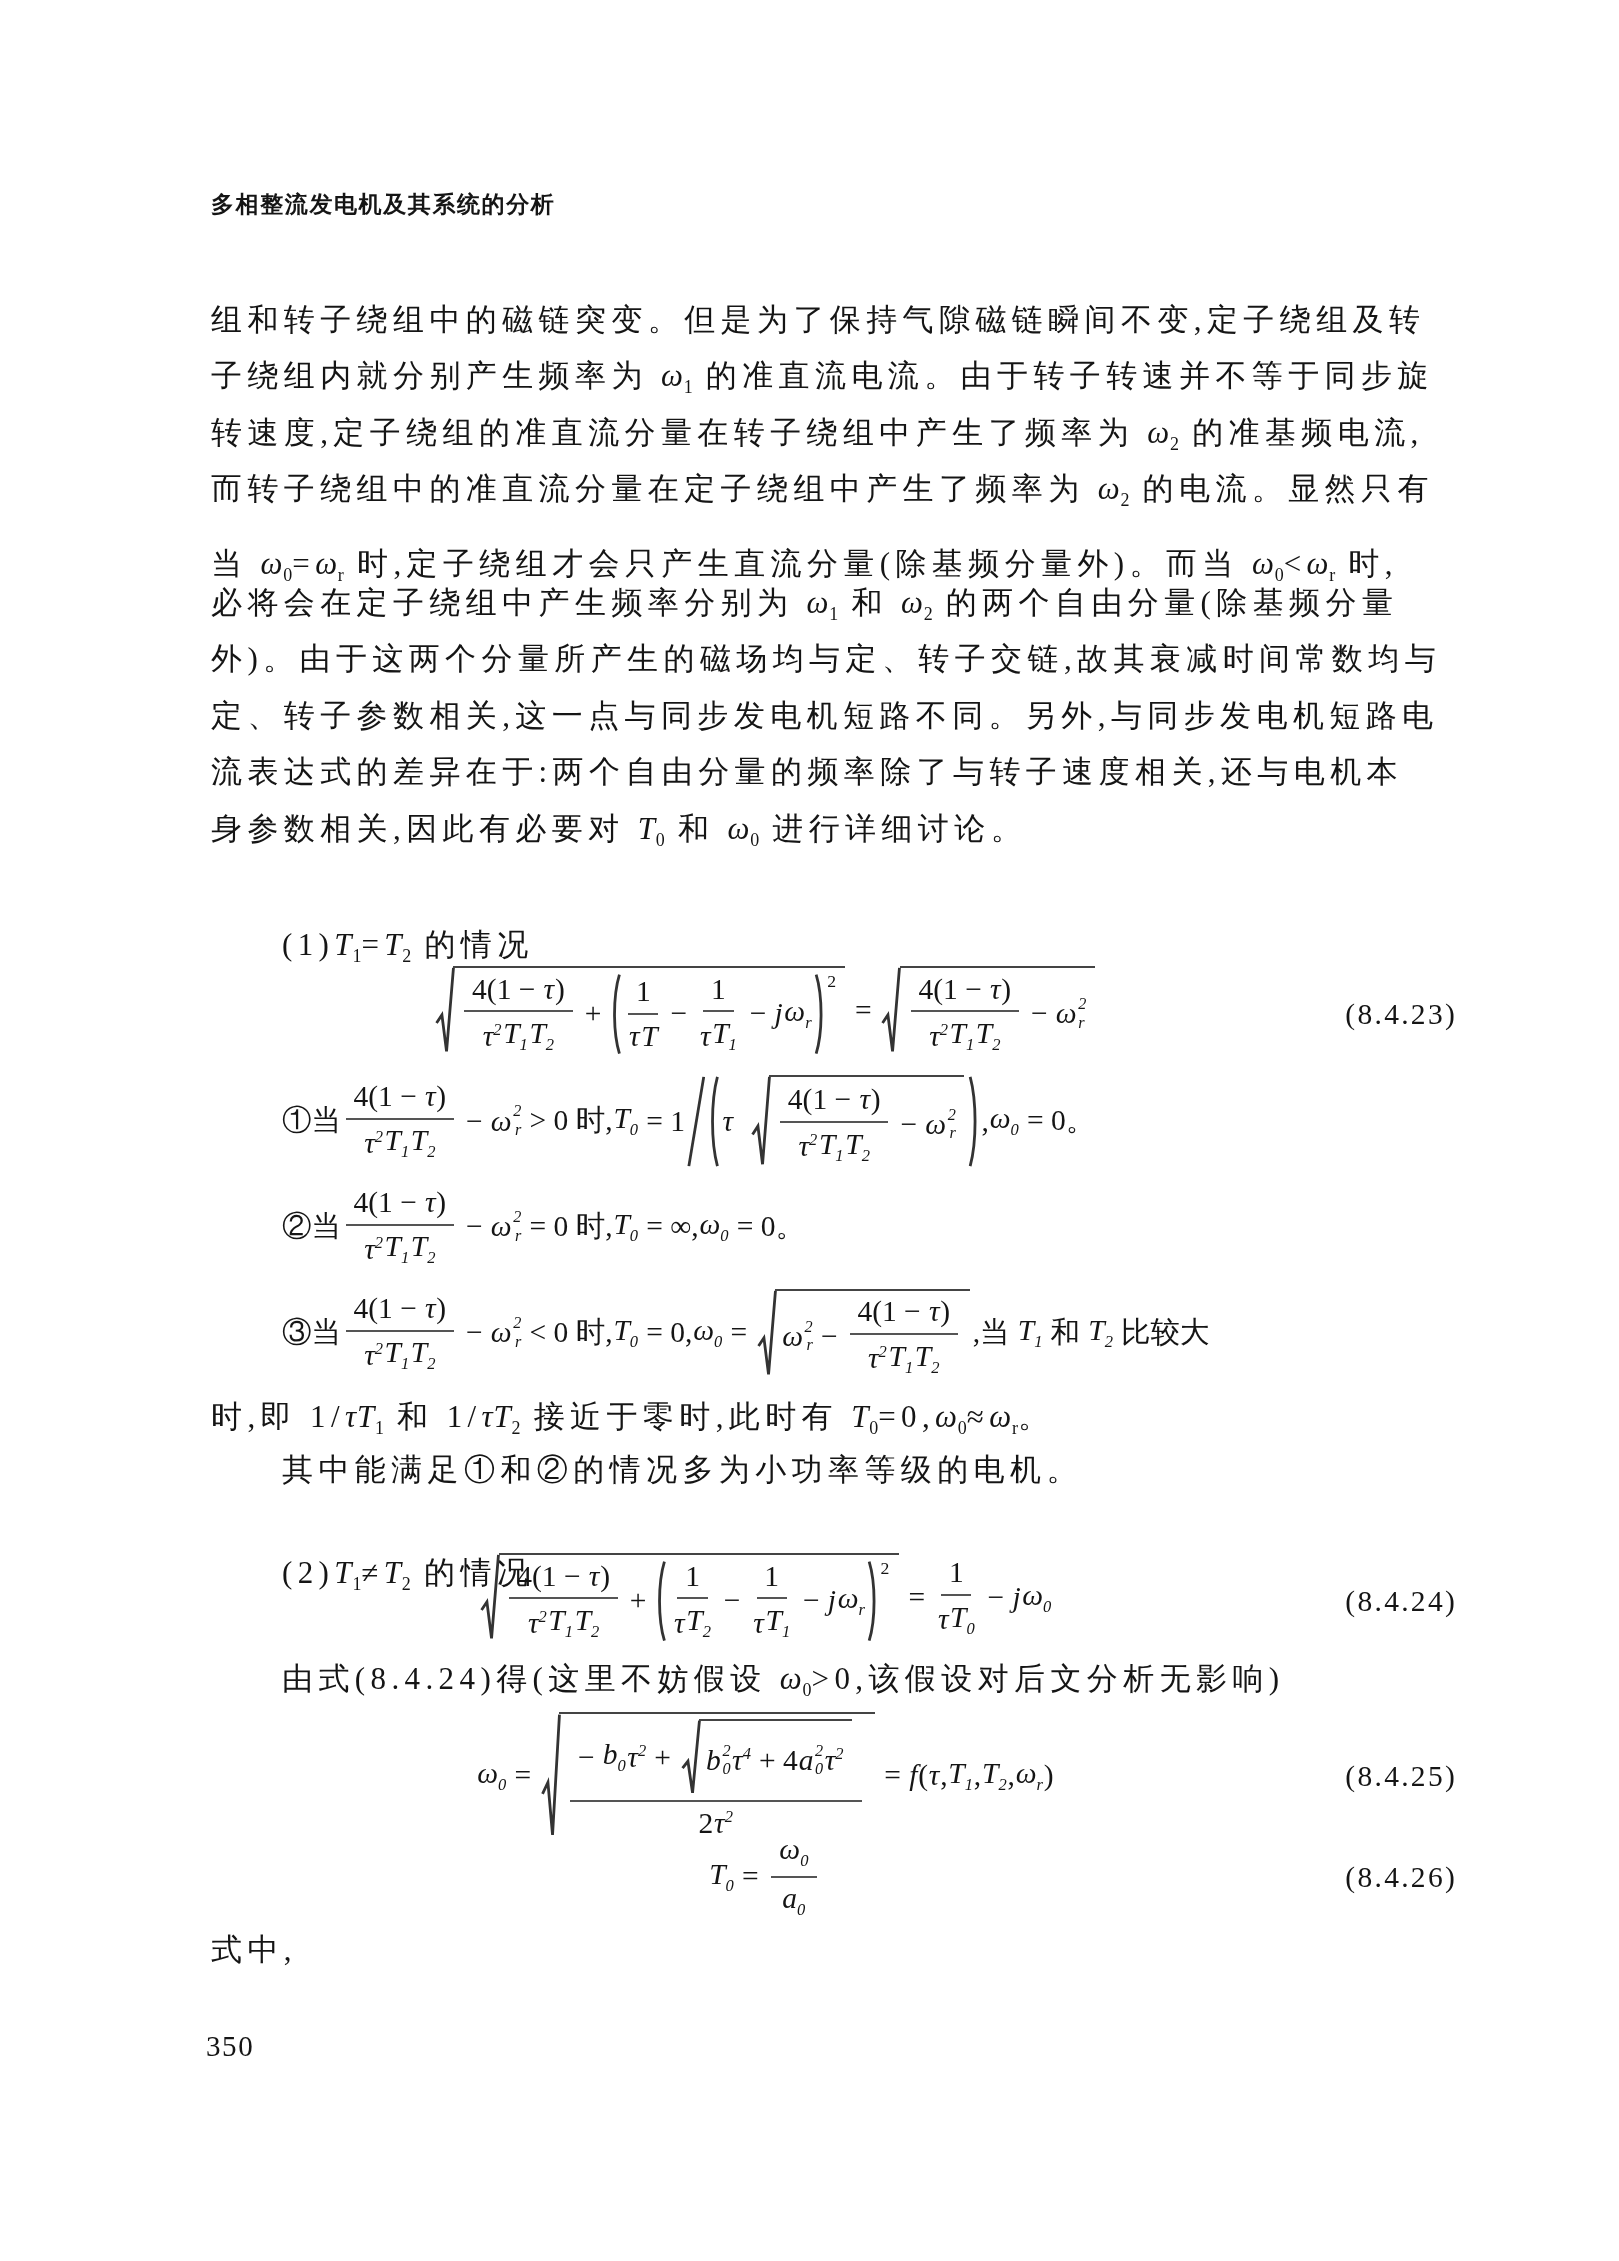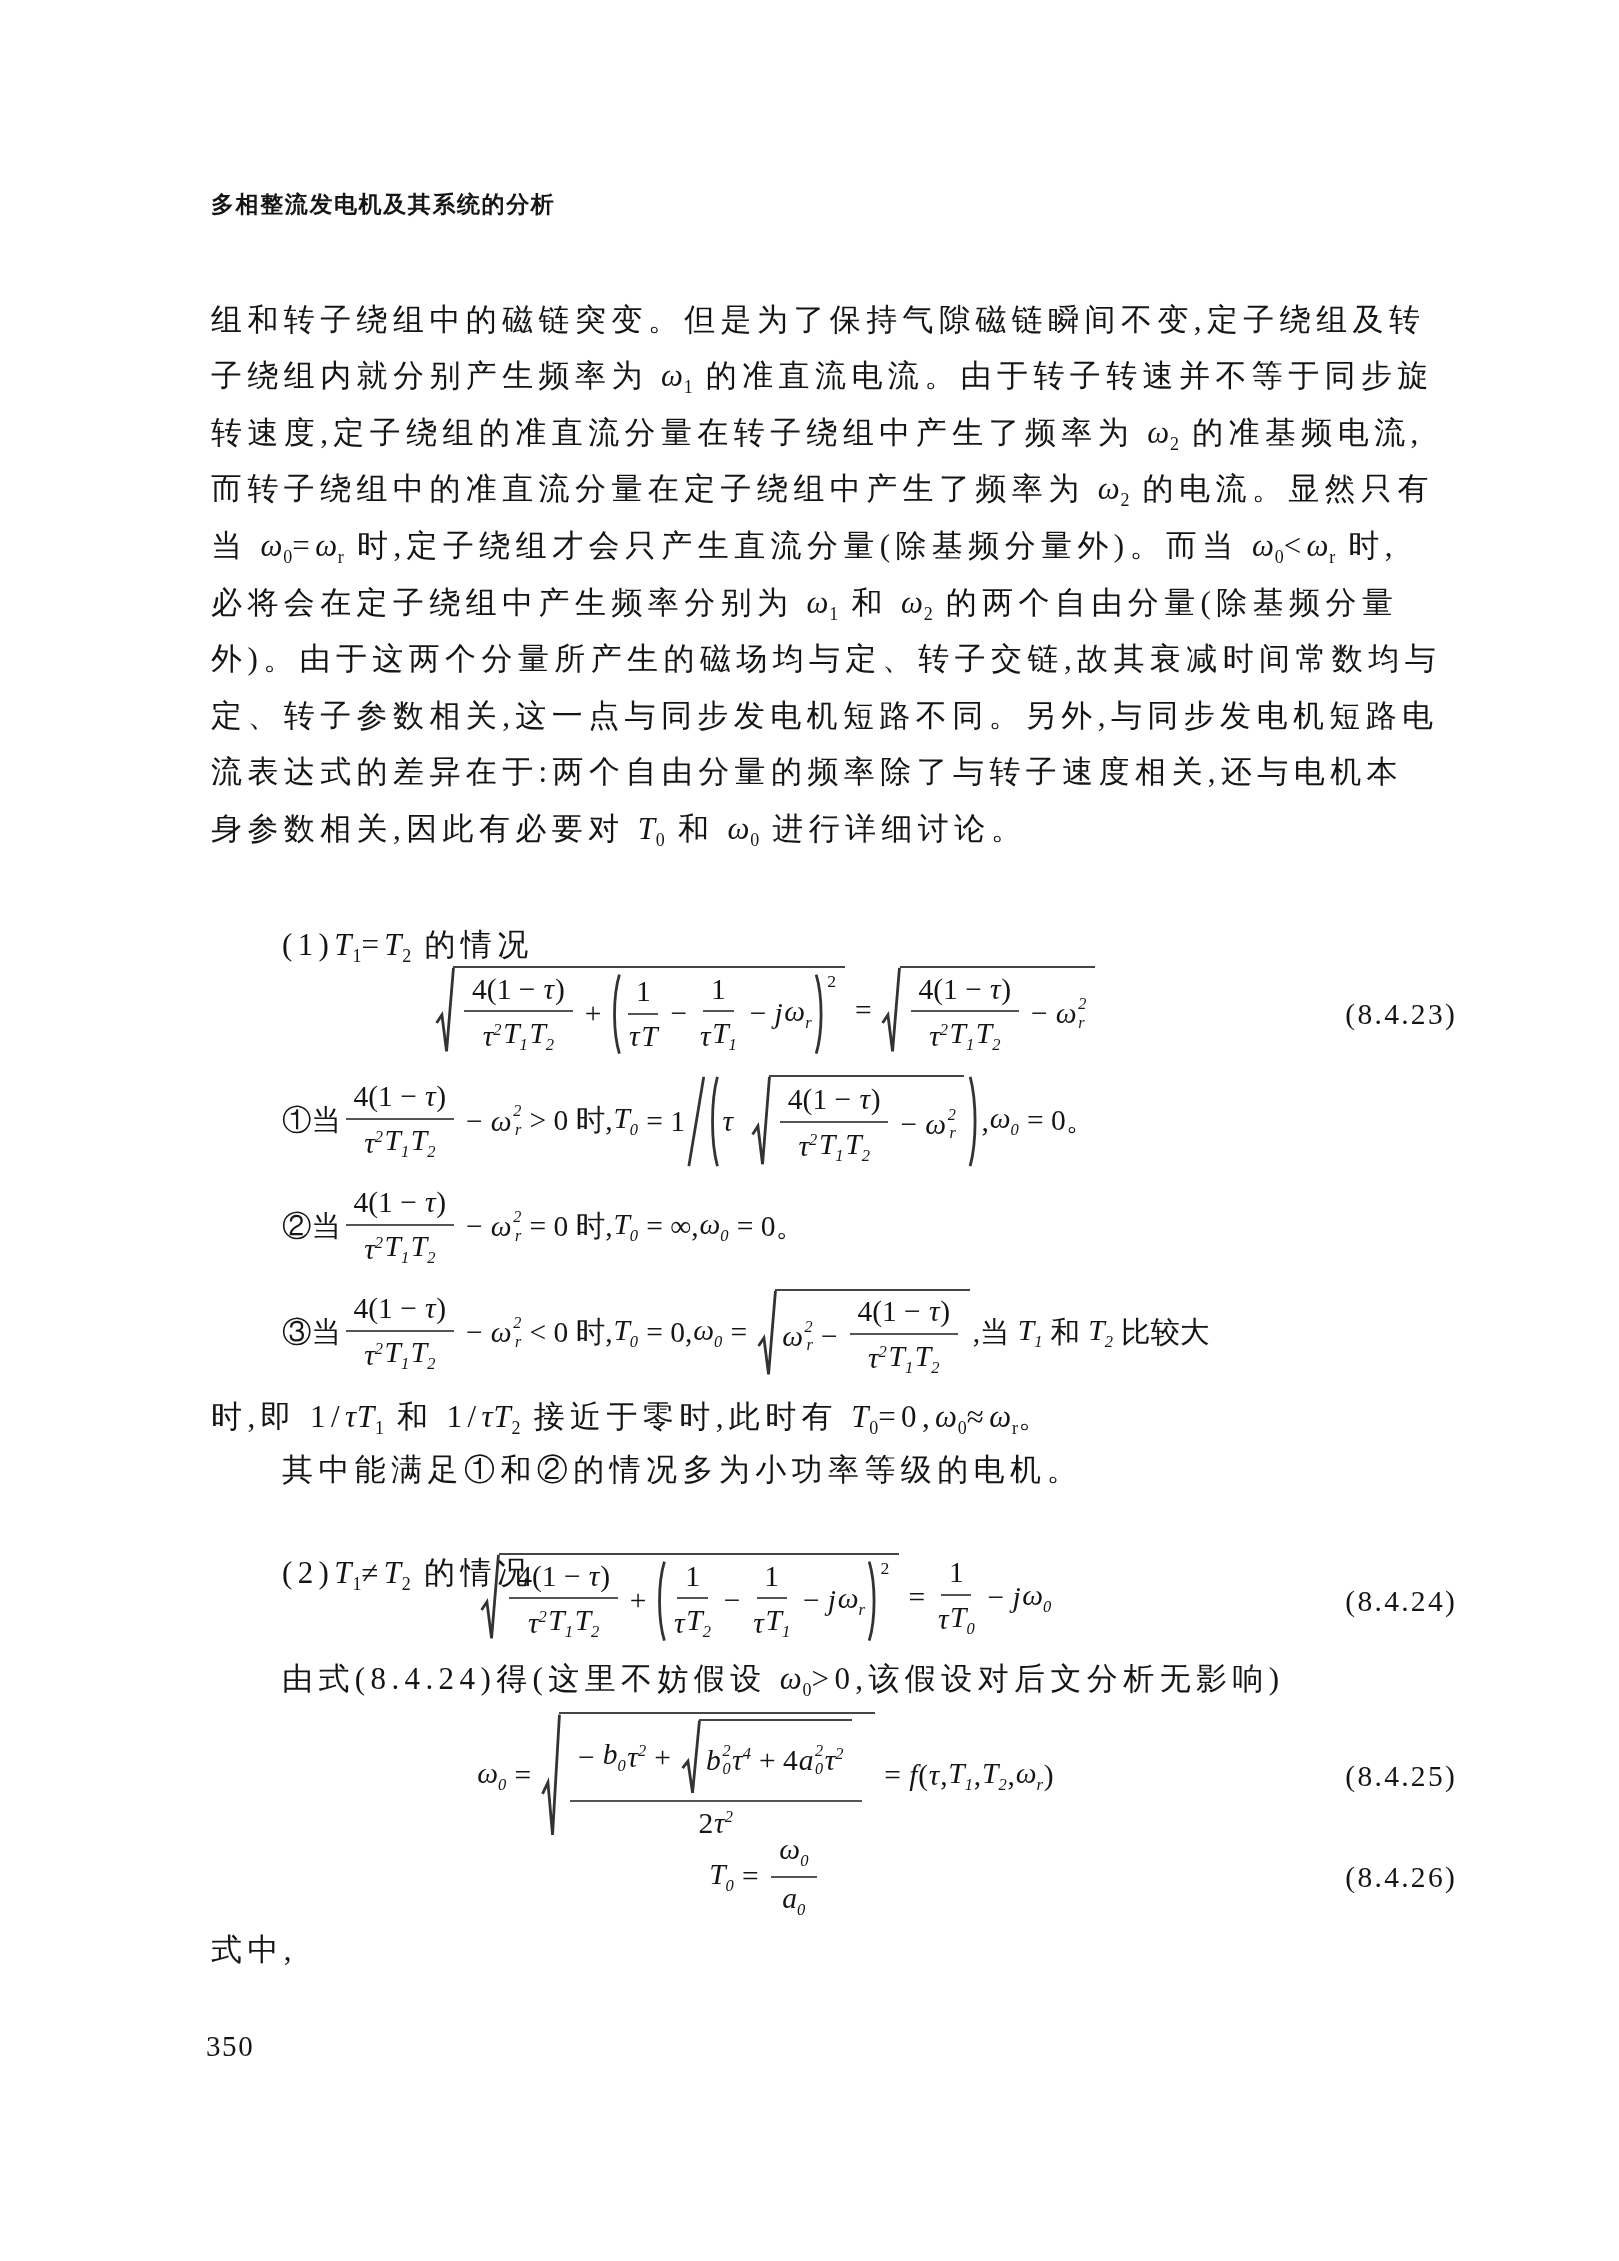--- a/index.html
+++ b/index.html
@@ -84,21 +84,21 @@
 <body>
 
 <div class="page">
 
   <div class="running-head">多相整流发电机及其系统的分析</div>
 
   <div class="bline" style="top:299px">组和转子绕组中的磁链突变。但是为了保持气隙磁链瞬间不变,定子绕组及转</div>
   <div class="bline" style="top:355px">子绕组内就分别产生频率为 <i>ω</i><sub>1</sub> 的准直流电流。由于转子转速并不等于同步旋</div>
   <div class="bline" style="top:412px">转速度,定子绕组的准直流分量在转子绕组中产生了频率为 <i>ω</i><sub>2</sub> 的准基频电流,</div>
   <div class="bline" style="top:468px">而转子绕组中的准直流分量在定子绕组中产生了频率为 <i>ω</i><sub>2</sub> 的电流。显然只有</div>
-  <div class="bline" style="top:525px">当 <i>ω</i><sub>0</sub>=<i>ω</i><sub>r</sub> 时,定子绕组才会只产生直流分量(除基频分量外)。而当 <i>ω</i><sub>0</sub>&lt;<i>ω</i><sub>r</sub> 时,</div>
+  <div class="bline" style="top:543px">当 <i>ω</i><sub>0</sub>=<i>ω</i><sub>r</sub> 时,定子绕组才会只产生直流分量(除基频分量外)。而当 <i>ω</i><sub>0</sub>&lt;<i>ω</i><sub>r</sub> 时,</div>
   <div class="bline" style="top:582px">必将会在定子绕组中产生频率分别为 <i>ω</i><sub>1</sub> 和 <i>ω</i><sub>2</sub> 的两个自由分量(除基频分量</div>
   <div class="bline" style="top:638px">外)。由于这两个分量所产生的磁场均与定、转子交链,故其衰减时间常数均与</div>
   <div class="bline" style="top:751px">流表达式的差异在于:两个自由分量的频率除了与转子速度相关,还与电机本</div>
   <div class="bline" style="top:695px">定、转子参数相关,这一点与同步发电机短路不同。另外,与同步发电机短路电</div>
   <div class="bline" style="top:808px">身参数相关,因此有必要对 <i>T</i><sub>0</sub> 和 <i>ω</i><sub>0</sub> 进行详细讨论。</div>
 
   <div class="bline indent" style="top:924px">(1)<i>T</i><sub>1</sub>=<i>T</i><sub>2</sub> 的情况</div>
 
   <div class="equation" style="top:954px;height:120px">
     <span class="eq-math"><span class="mrow">

